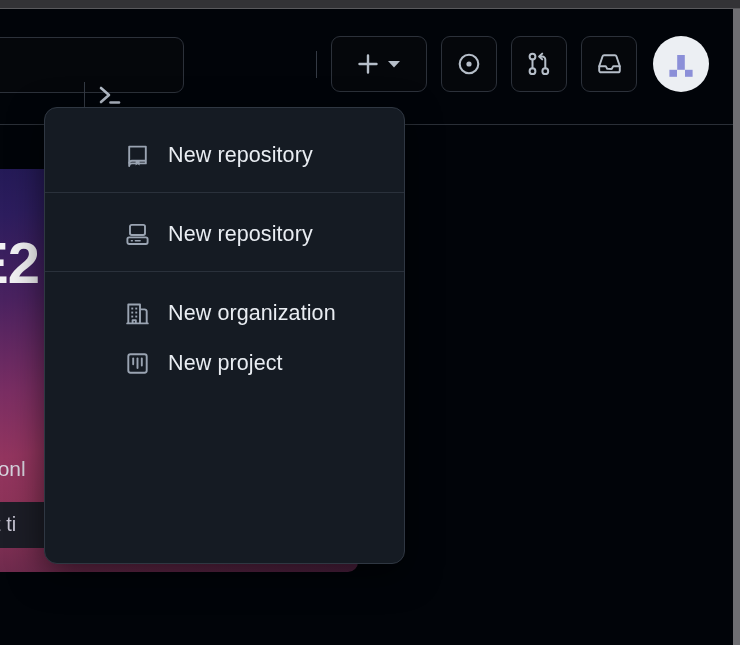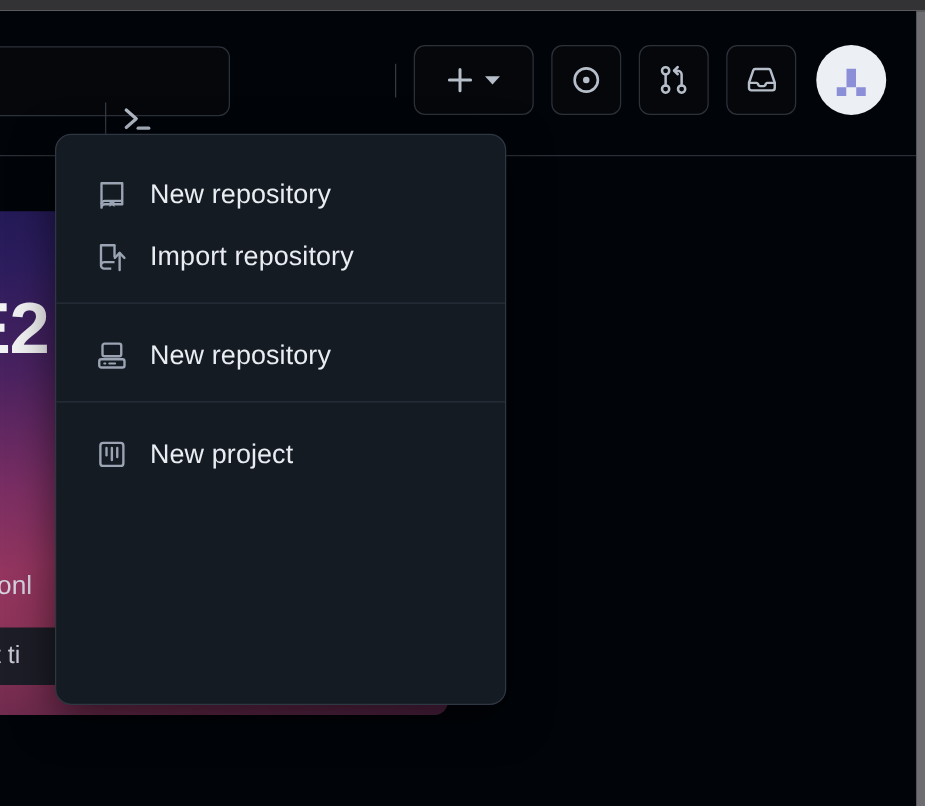--- a/index.html
+++ b/index.html
@@ -213,20 +213,21 @@
     width: 100%;
   }
 
   .menu-item {
     display: flex;
     align-items: center;
     height: 50px;
     padding: 0 18px 0 30px;
     cursor: pointer;
     box-sizing: border-box;
+    margin-left: 48px;
   }
 
   .mi-icon {
     width: 28px;
     height: 28px;
     flex: 0 0 28px;
     display: flex;
     align-items: center;
     justify-content: center;
     margin-right: 17px;
@@ -338,32 +339,20 @@
         <span class="mi-icon">
           <svg width="25" height="25" viewBox="0 0 25 25">
             <path d="M4.2 3.6 H20.8 V20.4 H6.9 A2.7 2.7 0 0 0 4.2 23.1 Z" fill="none" stroke="#9aa4b2" stroke-width="1.9" stroke-linejoin="round"></path>
             <path d="M4.2 20.4 A2.7 2.7 0 0 1 6.9 17.7 H20.8" fill="none" stroke="#9aa4b2" stroke-width="1.9" stroke-linejoin="round"></path>
             <path d="M10.6 17.8 H14.6 V22.6 L12.6 20.9 L10.6 22.6 Z" fill="#9aa4b2"></path>
           </svg>
         </span>
         <span class="mi-label">New repository</span>
       </div>
 
-      <div class="menu-item">
-        <span class="mi-icon">
-          <svg width="25" height="25" viewBox="0 0 25 25">
-            <path d="M14.6 3.2 H3.8 V19.3 A2.6 2.6 0 0 1 6.4 16.7 H14.6" fill="none" stroke="#9aa4b2" stroke-width="1.9" stroke-linejoin="round"></path>
-            <path d="M14.6 3.2 V12.0" fill="none" stroke="#9aa4b2" stroke-width="1.9" stroke-linecap="round"></path>
-            <path d="M3.8 19.3 A2.6 2.6 0 0 0 6.4 21.9 H12.0" fill="none" stroke="#9aa4b2" stroke-width="1.9" stroke-linejoin="round"></path>
-            <path d="M18.7 23.0 V9.6" fill="none" stroke="#9aa4b2" stroke-width="1.9" stroke-linecap="round"></path>
-            <path d="M14.9 13.3 L18.7 9.3 L22.5 13.3" fill="none" stroke="#9aa4b2" stroke-width="1.9" stroke-linecap="round" stroke-linejoin="round"></path>
-          </svg>
-        </span>
-        <span class="mi-label">Import repository</span>
-      </div>
     </div>
 
     <div class="menu-sep"></div>
 
     <div class="menu-group g2">
 
       <div class="menu-item">
         <span class="mi-icon">
           <svg width="25" height="25" viewBox="0 0 25 25">
             <rect x="5.0" y="2.9" width="15.0" height="10.1" rx="1.7" fill="none" stroke="#9aa4b2" stroke-width="1.9"></rect>
@@ -374,20 +363,37 @@
         </span>
         <span class="mi-label">New repository</span>
       </div>
 
     </div>
 
     <div class="menu-sep"></div>
 
     <div class="menu-group g3">
 
+      <div class="menu-item">
+        <span class="mi-icon">
+          <svg width="25" height="25" viewBox="0 0 25 25">
+            <path d="M3.3 22.3 V3.5 H15.0 V22.3" fill="none" stroke="#9aa4b2" stroke-width="1.9" stroke-linejoin="round"></path>
+            <path d="M15.0 8.4 H19.6 A2.1 2.1 0 0 1 21.7 10.5 V22.3" fill="none" stroke="#9aa4b2" stroke-width="1.9" stroke-linejoin="round"></path>
+            <path d="M2.2 22.4 H22.8" stroke="#9aa4b2" stroke-width="1.9" stroke-linecap="round"></path>
+            <rect x="6.3" y="6.6" width="1.9" height="1.9" fill="#9aa4b2"></rect>
+            <rect x="10.3" y="6.6" width="1.9" height="1.9" fill="#9aa4b2"></rect>
+            <rect x="6.3" y="10.6" width="1.9" height="1.9" fill="#9aa4b2"></rect>
+            <rect x="10.3" y="10.6" width="1.9" height="1.9" fill="#9aa4b2"></rect>
+            <rect x="6.3" y="14.6" width="1.9" height="1.9" fill="#9aa4b2"></rect>
+            <rect x="10.3" y="14.6" width="1.9" height="1.9" fill="#9aa4b2"></rect>
+            <path d="M7.6 22.3 V19.1 H10.8 V22.3" fill="none" stroke="#9aa4b2" stroke-width="1.9" stroke-linejoin="round"></path>
+          </svg>
+        </span>
+        <span class="mi-label">New organization</span>
+      </div>
 
       <div class="menu-item">
         <span class="mi-icon">
           <svg width="25" height="25" viewBox="0 0 25 25">
             <rect x="3.3" y="3.3" width="18.4" height="18.4" rx="2.2" fill="none" stroke="#9aa4b2" stroke-width="1.9"></rect>
             <path d="M8.2 7.4 V13.2" stroke="#9aa4b2" stroke-width="1.9" stroke-linecap="round"></path>
             <path d="M12.5 7.4 V17.0" stroke="#9aa4b2" stroke-width="1.9" stroke-linecap="round"></path>
             <path d="M16.8 7.4 V14.6" stroke="#9aa4b2" stroke-width="1.9" stroke-linecap="round"></path>
           </svg>
         </span>

